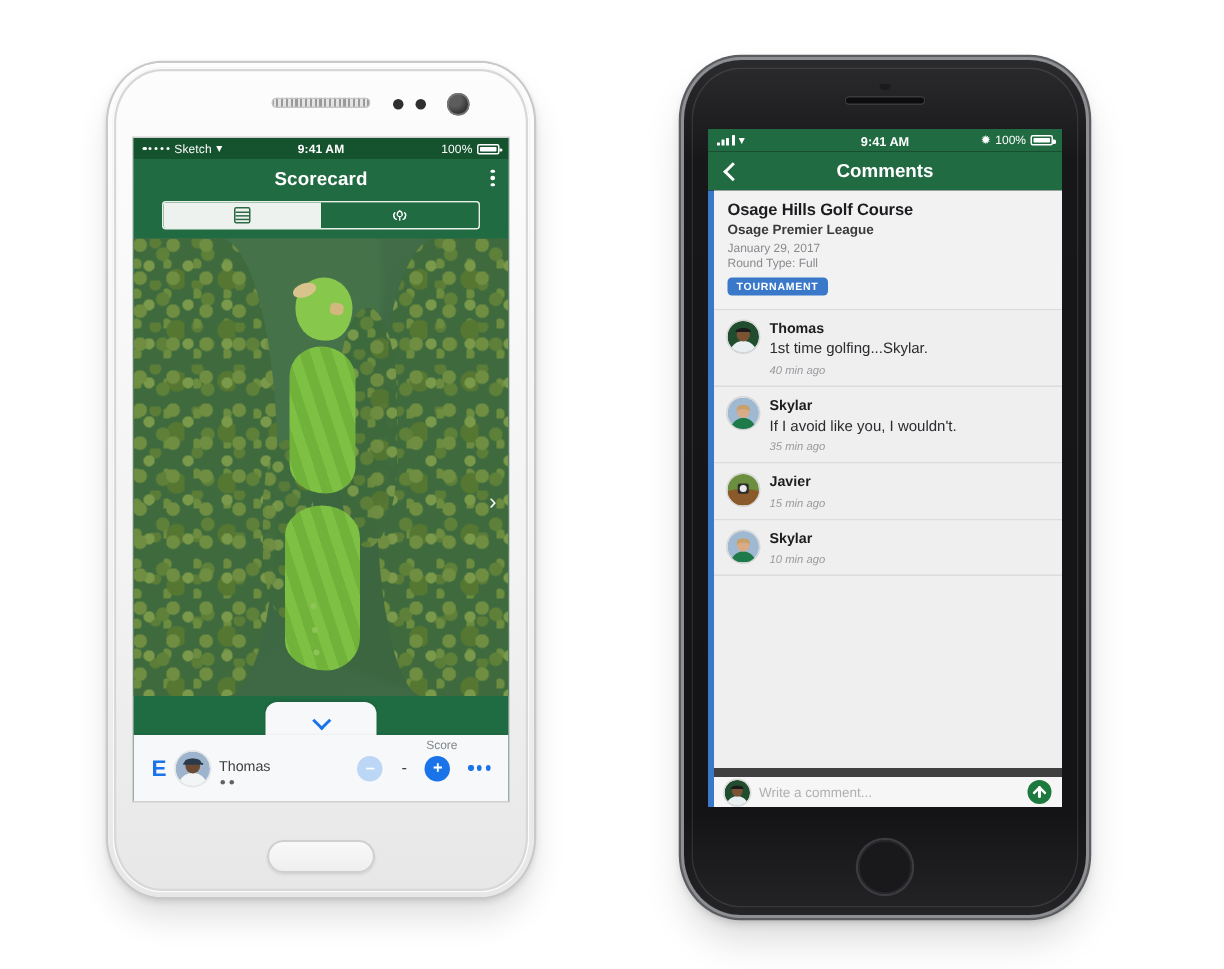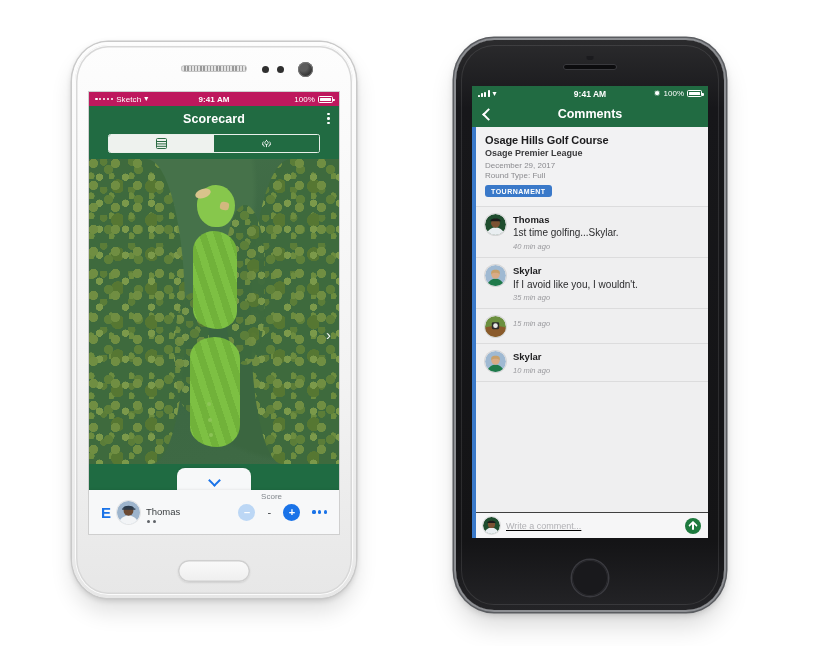--- a/index.html
+++ b/index.html
@@ -42,21 +42,21 @@
     box-shadow:inset 0 0 0 1.4px #cfcfcf, 0 1px 2px rgba(0,0,0,.10);
   }
   .a-screen{
     position:absolute;left:17px;top:50px;width:250px;height:442px;
     background:#1f6b42;overflow:hidden;
     box-shadow:0 0 0 1px #cfcfcf;
   }
 
   
   .a-status{
-    height:14px;background:#be185d;color:#ffffff;
+    height:14px;background:#14532d;color:#ffffff;
     display:flex;align-items:center;font-size:8px;letter-spacing:.1px;
     padding:0 6px;box-sizing:border-box;position:relative;
   }
   .a-status .carrier{display:flex;align-items:center;gap:3px;}
   .bars-dots{display:inline-flex;gap:1.3px;}
   .bars-dots i{width:2.6px;height:2.6px;border-radius:50%;background:#fff;display:block;}
   .wifi-g{font-size:8px;line-height:1;}
   .a-status .clock{position:absolute;left:0;right:0;text-align:center;font-size:8px;font-weight:bold;}
   .a-status .right{margin-left:auto;display:flex;align-items:center;gap:3px;z-index:2;}
   .batt{width:15px;height:7px;border:1px solid #fff;border-radius:1.5px;position:relative;box-sizing:border-box;padding:1px;}
@@ -154,21 +154,21 @@
     box-shadow:0 -1px 2px rgba(0,0,0,.06);
   }
   .a-e{font-size:15px;color:#1a73e8;font-weight:bold;width:18px;text-align:center;}
   .a-avatar{width:23px;height:23px;border-radius:50%;overflow:hidden;flex:none;margin-left:2px;
     box-shadow:0 0 0 1px rgba(0,0,0,.08);}
   .a-name{margin-left:6px;}
   .a-name .nm{font-size:9.5px;color:#3c4043;line-height:1.1;}
   .a-name .dd{display:flex;gap:2.5px;margin-top:1.5px;margin-left:1px;}
   .a-name .dd i{width:3px;height:3px;border-radius:50%;background:#5f6368;display:block;}
   .a-score{margin-left:auto;display:flex;align-items:center;gap:10px;position:relative;padding-right:4px;}
-  .scorelabel{position:absolute;right:49px;top:-12px;font-size:8px;color:#80868b;}
+  .scorelabel{position:absolute;right:26px;top:-12px;font-size:8px;color:#80868b;}
   .rbtn{width:17px;height:17px;border-radius:50%;display:flex;align-items:center;justify-content:center;
     color:#fff;font-size:11px;line-height:1;font-weight:bold;}
   .rbtn.minus{background:#bcd7f5;}
   .rbtn.plus{background:#1a73e8;}
   .sval{font-size:11px;color:#3c4043;min-width:8px;text-align:center;}
   .a-more{display:flex;gap:2.5px;margin-left:2px;}
   .a-more i{width:3.2px;height:3.2px;border-radius:50%;background:#1a73e8;display:block;}
 
   
   .iphone{
@@ -224,21 +224,21 @@
   .c-row{display:flex;gap:7px;padding:7px 9px 6px;background:#efeff0;border-bottom:1px solid #dcdcdd;}
   .c-av{width:21px;height:21px;border-radius:50%;flex:none;overflow:hidden;
     box-shadow:0 0 0 1px rgba(0,0,0,.10);}
   .c-body{flex:1;min-width:0;}
   .c-name{font-size:9.5px;font-weight:bold;color:#1c1c1e;line-height:1.25;}
   .c-text{font-size:10px;color:#2c2c2e;line-height:1.3;margin-top:1px;}
   .c-time{font-size:7.5px;color:#9a9a9e;margin-top:2.5px;font-style:italic;}
 
   
   .i-compose{position:absolute;left:0;right:0;bottom:0;height:26px;background:#f6f6f7;
-    border-top:1px solid #404040;display:flex;align-items:center;padding:0 7px;box-sizing:border-box;gap:6px;text-decoration:underline;}
+    border-top:6px solid #404040;display:flex;align-items:center;padding:0 7px;box-sizing:border-box;gap:6px;}
   .i-compose .c-av{width:17px;height:17px;}
   .i-ph{flex:1;font-size:9px;color:#b0b0b4;}
   .send{width:16px;height:16px;border-radius:50%;background:#1d7a3e;position:relative;flex:none;}
   .send:before{content:"";position:absolute;left:50%;top:4px;transform:translateX(-50%);
     width:2px;height:8px;background:#fff;border-radius:1px;}
   .send:after{content:"";position:absolute;left:50%;top:4.5px;transform:translateX(-50%) rotate(45deg);
     width:5px;height:5px;border-left:2px solid #fff;border-top:2px solid #fff;border-radius:1px;}
 
   
   .c-av svg,.a-avatar svg{display:block;width:100%;height:100%;}
@@ -398,21 +398,21 @@
         <span class="t">Comments</span>
       </div>
 
       <div class="i-body">
         <div class="i-stripe"></div>
         <div class="i-content">
 
           <div class="i-card">
             <div class="c1">Osage Hills Golf Course</div>
             <div class="c2">Osage Premier League</div>
-            <div class="c3">December 29, 2017</div>
+            <div class="c3">January 29, 2017</div>
             <div class="c4">Round Type: Full</div>
             <span class="badge">TOURNAMENT</span>
           </div>
 
           <div class="c-row">
             <span class="c-av">
               <svg viewBox="0 0 40 40">
                 <circle cx="20" cy="20" r="20" fill="#1f4d2e"></circle>
                 <path d="M2 40 C6 28 14 25.5 20 25.5 C26 25.5 34 28 38 40Z" fill="#e9eef1"></path>
                 <circle cx="20" cy="17.5" r="8.5" fill="#7b5233"></circle>
@@ -446,20 +446,21 @@
           <div class="c-row">
             <span class="c-av">
               <svg viewBox="0 0 40 40">
                 <circle cx="20" cy="20" r="20" fill="#6b8f3f"></circle>
                 <path d="M0 22 C10 18 30 18 40 22 L40 40 L0 40Z" fill="#8a5a2b"></path>
                 <rect x="13" y="12" width="14" height="13" rx="2.5" fill="#2b2b2b"></rect>
                 <circle cx="20" cy="18.5" r="4.5" fill="#e9e9e9"></circle>
               </svg>
             </span>
             <span class="c-body">
+              <span class="c-name" style="display:block">Javier</span>
               <span class="c-time" style="display:block">15 min ago</span>
             </span>
           </div>
 
           <div class="c-row">
             <span class="c-av">
               <svg viewBox="0 0 40 40">
                 <circle cx="20" cy="20" r="20" fill="#9fb9d2"></circle>
                 <path d="M3 40 C7 29 14 26 20 26 C26 26 33 29 37 40Z" fill="#1f7a4a"></path>
                 <circle cx="20" cy="18" r="8" fill="#d9ab86"></circle>

